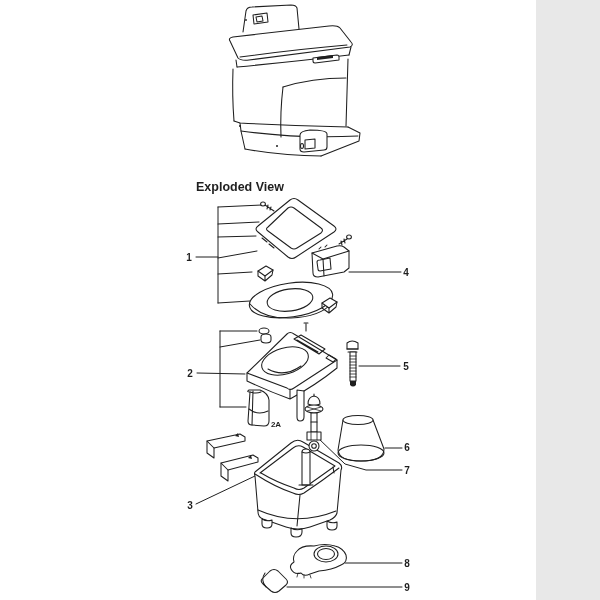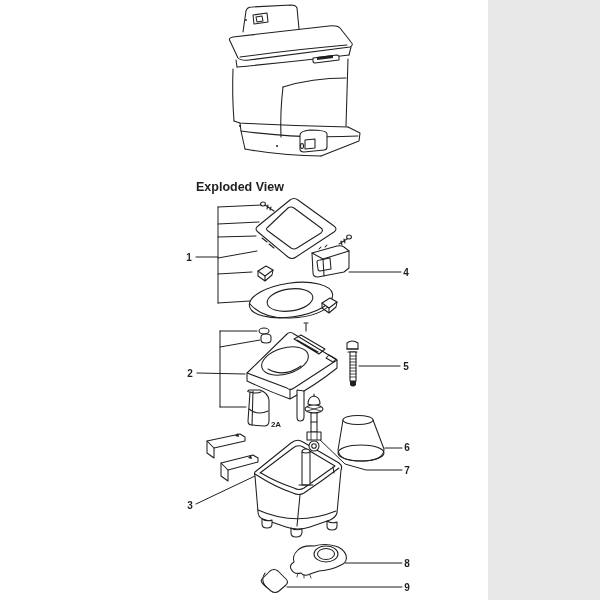--- a/index.html
+++ b/index.html
@@ -1,17 +1,17 @@
 <!DOCTYPE html>
 <html style="--line: #1f1f1f; --bg: #ffffff;"><head>
 <meta charset="utf-8">
 <style>
   html,body{margin:0;padding:0;}
   body{background:#e8e8e8;font-family:"Liberation Sans",sans-serif;}
-  .page{position:relative;width:488px;height:600px;background:var(--bg,#ffffff);overflow:hidden;text-decoration:underline;}
+  .page{position:relative;width:536px;height:600px;background:var(--bg,#ffffff);overflow:hidden;text-decoration:underline;}
   svg{display:block;width:600px;height:600px;}
   .s{fill:none;stroke:var(--line,#1f1f1f);stroke-width:1.05;stroke-linecap:round;stroke-linejoin:round;}
   .sw{fill:var(--bg,#ffffff);stroke:var(--line,#1f1f1f);stroke-width:1.05;stroke-linecap:round;stroke-linejoin:round;}
   .thin{fill:none;stroke:var(--line,#1f1f1f);stroke-width:0.8;stroke-linecap:round;}
   .fd{fill:var(--line,#1f1f1f);stroke:none;}
   .lead{fill:none;stroke:var(--line,#1f1f1f);stroke-width:1;stroke-linecap:round;stroke-linejoin:round;}
   .lbl{font:700 10px "Liberation Sans",sans-serif;fill:var(--line,#1f1f1f);}
   .lbl-sm{font:700 8px "Liberation Sans",sans-serif;fill:var(--line,#1f1f1f);}
   .ttl{font:700 12.5px "Liberation Sans",sans-serif;fill:var(--line,#1f1f1f);}
 </style>

